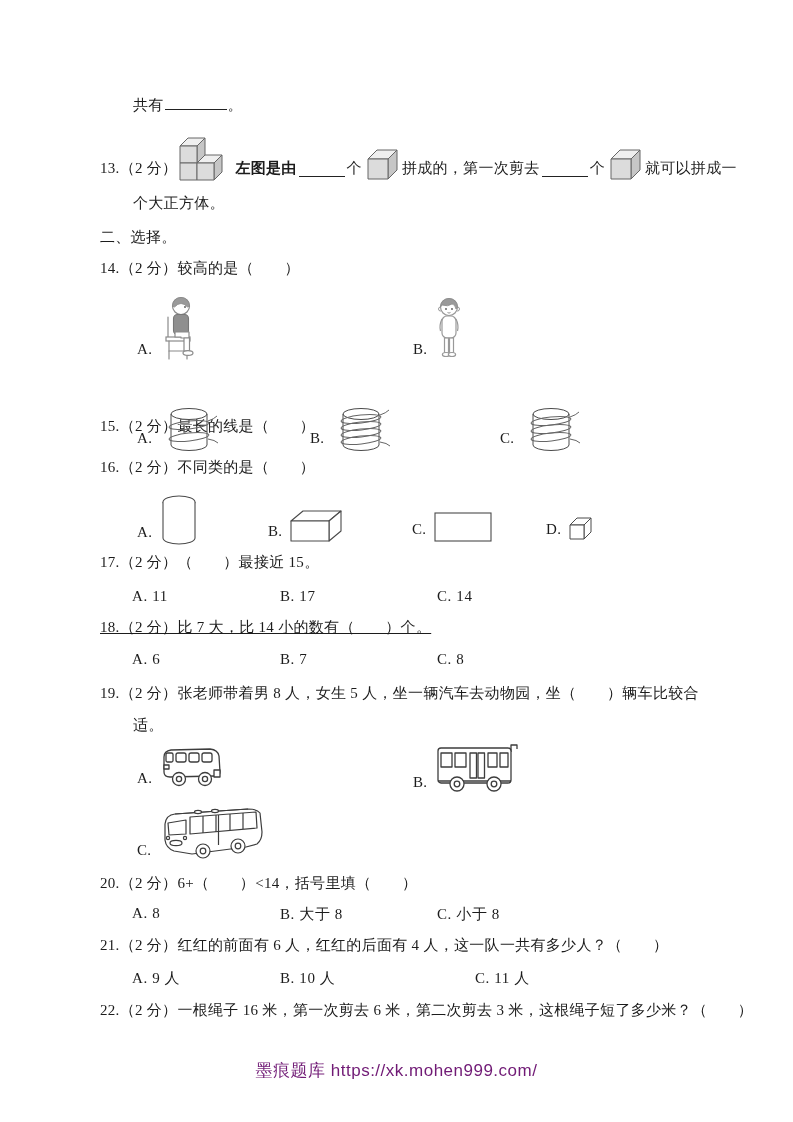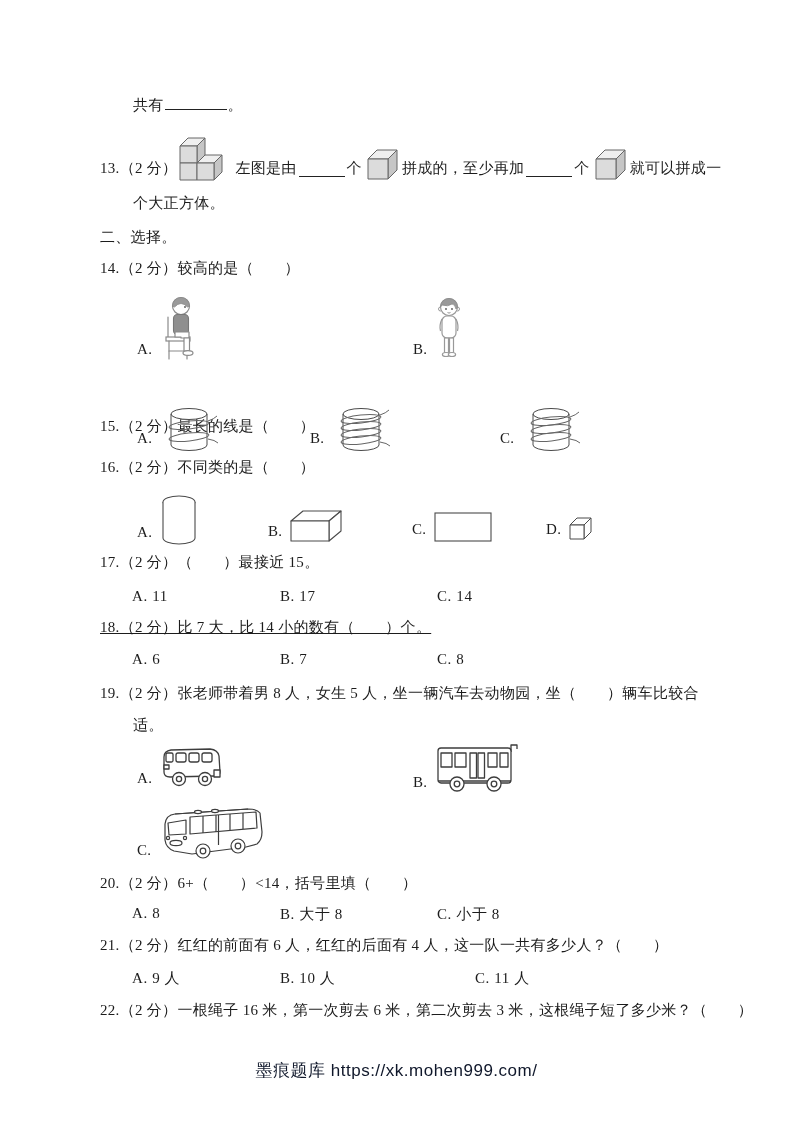--- a/index.html
+++ b/index.html
@@ -16,21 +16,21 @@
   .row .txt { margin-bottom:6px; letter-spacing:0.3px;text-align:center; }
   .blank { display:inline-block; border-bottom:1.3px solid #222; height:12px; }
   .row .blank { margin:0 2px 7px 2px; }
   .inlineblank { display:inline-block; width:62px; border-bottom:1.3px solid #222; height:4px; margin:0 1px; }
   .fig { position:absolute; display:flex; align-items:flex-end; }
   .fig .lab { margin:0 7px 5px 0; letter-spacing:0.3px; }
   .optcell { position:absolute; white-space:nowrap; letter-spacing:0.6px; }
   .footer {
     position:absolute; left:0; width:793px; text-align:center;
     font-family:"Liberation Sans","DejaVu Sans",sans-serif;
-    font-size:17px; color:#0f172a; letter-spacing:0.5px;
+    font-size:17px; color:#701a75; letter-spacing:0.5px;
   }
   svg { display:block; }
 </style>
 </head>
 <body>
 
 <div class="t" style="left:133px; top:96px;">
   <span>共有</span><span class="inlineblank"></span><span>。</span>
 </div>
 
@@ -40,31 +40,31 @@
     <g stroke="#666" stroke-width="1" stroke-linejoin="round">
       <path d="M3,12 L11,4 L28,4 L20,12 Z" fill="#efefef"></path>
       <path d="M20,12 L28,4 L28,21 L20,29 Z" fill="#c6c6c6"></path>
       <rect x="3" y="12" width="17" height="17" fill="#dcdcdc"></rect>
       <path d="M20,29 L28,21 L45,21 L37,29 Z" fill="#efefef"></path>
       <path d="M37,29 L45,21 L45,38 L37,46 Z" fill="#c6c6c6"></path>
       <rect x="3" y="29" width="17" height="17" fill="#dcdcdc"></rect>
       <rect x="20" y="29" width="17" height="17" fill="#dcdcdc"></rect>
     </g>
   </svg>
-  <span class="txt" style="margin-left:8px;">左图是由</span>
+  <span class="txt" style="margin-left:8px;font-weight:bold;">左图是由</span>
   <span class="blank" style="width:46px;"></span>
   <span class="txt">个</span>
   <svg width="32" height="34" viewBox="0 0 32 34" style="margin:0 4px 2px 4px;">
     <g stroke="#666" stroke-width="1" stroke-linejoin="round">
       <path d="M2,11 L11,2 L31,2 L22,11 Z" fill="#efefef"></path>
       <path d="M22,11 L31,2 L31,22 L22,31 Z" fill="#c6c6c6"></path>
       <rect x="2" y="11" width="20" height="20" fill="#dcdcdc"></rect>
     </g>
   </svg>
-  <span class="txt">拼成的，至少再加</span>
+  <span class="txt">拼成的，第一次剪去</span>
   <span class="blank" style="width:46px;"></span>
   <span class="txt">个</span>
   <svg width="32" height="34" viewBox="0 0 32 34" style="margin:0 4px 2px 4px;">
     <g stroke="#666" stroke-width="1" stroke-linejoin="round">
       <path d="M2,11 L11,2 L31,2 L22,11 Z" fill="#efefef"></path>
       <path d="M22,11 L31,2 L31,22 L22,31 Z" fill="#c6c6c6"></path>
       <rect x="2" y="11" width="20" height="20" fill="#dcdcdc"></rect>
     </g>
   </svg>
   <span class="txt">就可以拼成一</span>

